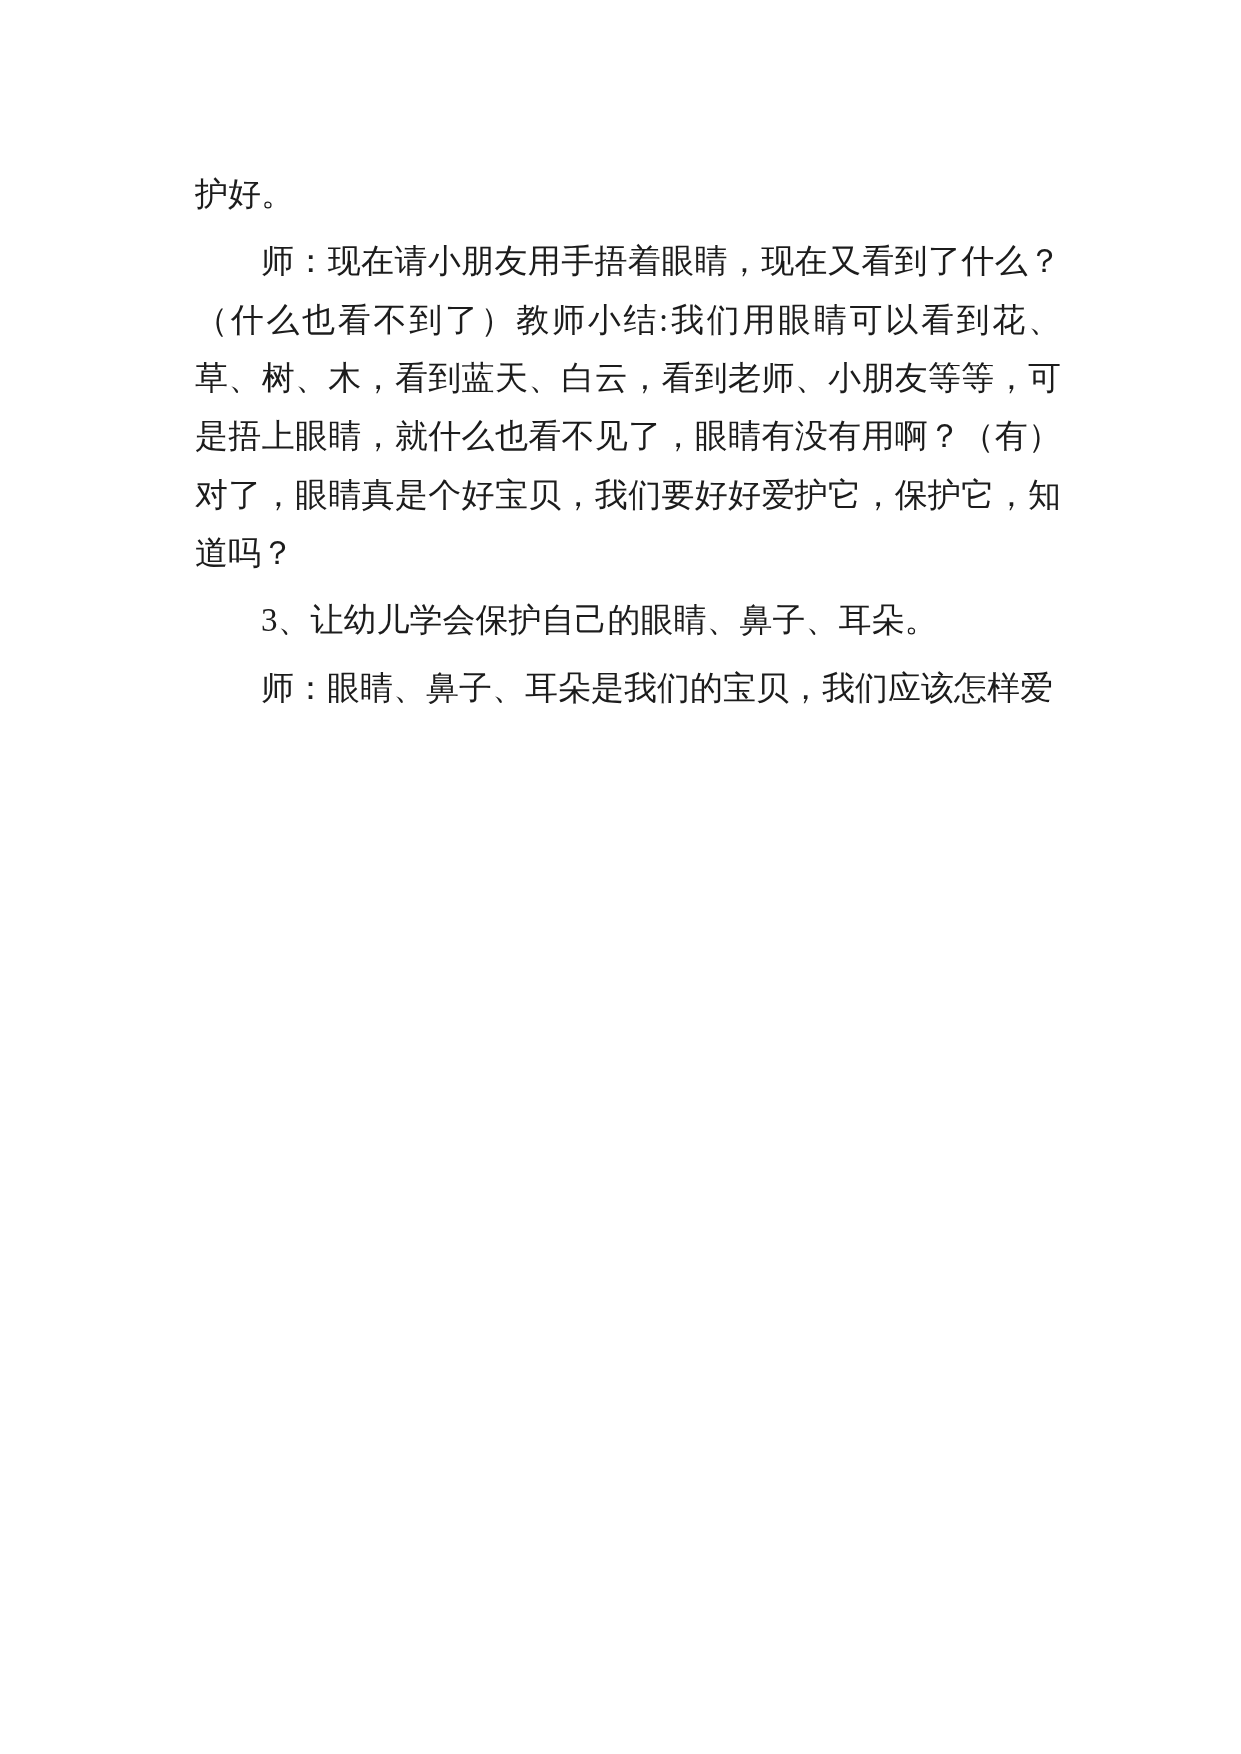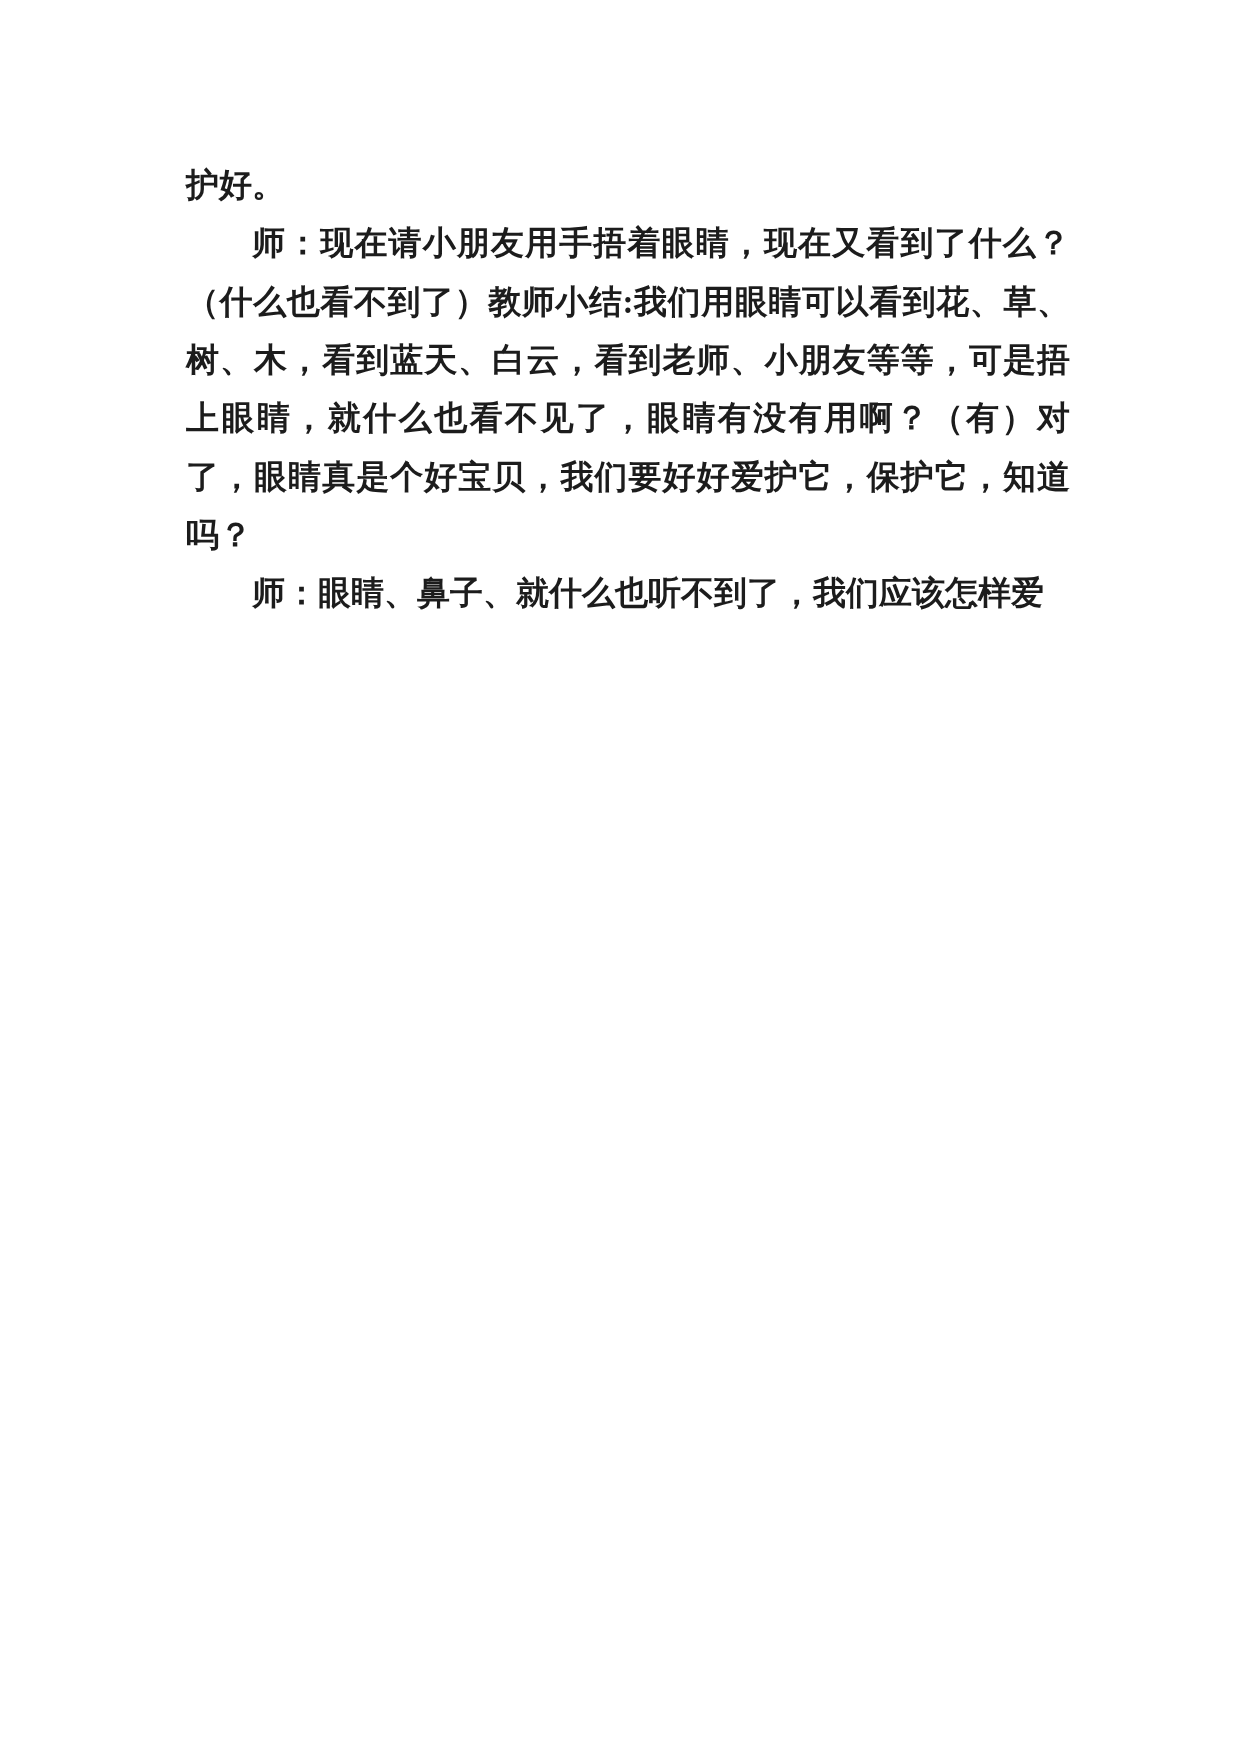--- a/index.html
+++ b/index.html
@@ -28,31 +28,31 @@
     top: 156px;
     width: 884px;
     color: #1c1c1c;
     font-size: 33px;
     line-height: 58.33px;
     text-align: justify;
     text-justify: inter-character;
     font-weight: 400;
   }
   .text-block p {
-    margin: 0;
+    margin: 9px;
     padding: 0;
     text-indent: 2em;
-    font-weight: bold;
   }
   .text-block p.no-indent {
     text-indent: 0;
   }
 </style>
 </head>
 <body>
 
 <div class="page">
   <div class="text-block">
     <p class="no-indent">护好。</p>
     <p>师：现在请小朋友用手捂着眼睛，现在又看到了什么？（什么也看不到了）教师小结:我们用眼睛可以看到花、草、树、木，看到蓝天、白云，看到老师、小朋友等等，可是捂上眼睛，就什么也看不见了，眼睛有没有用啊？（有）对了，眼睛真是个好宝贝，我们要好好爱护它，保护它，知道吗？</p>
-    <p>师：眼睛、鼻子、就什么也听不到了，我们应该怎样爱</p>
+    <p>3、让幼儿学会保护自己的眼睛、鼻子、耳朵。</p>
+    <p>师：眼睛、鼻子、耳朵是我们的宝贝，我们应该怎样爱</p>
   </div>
 </div>
 
 </body></html>

